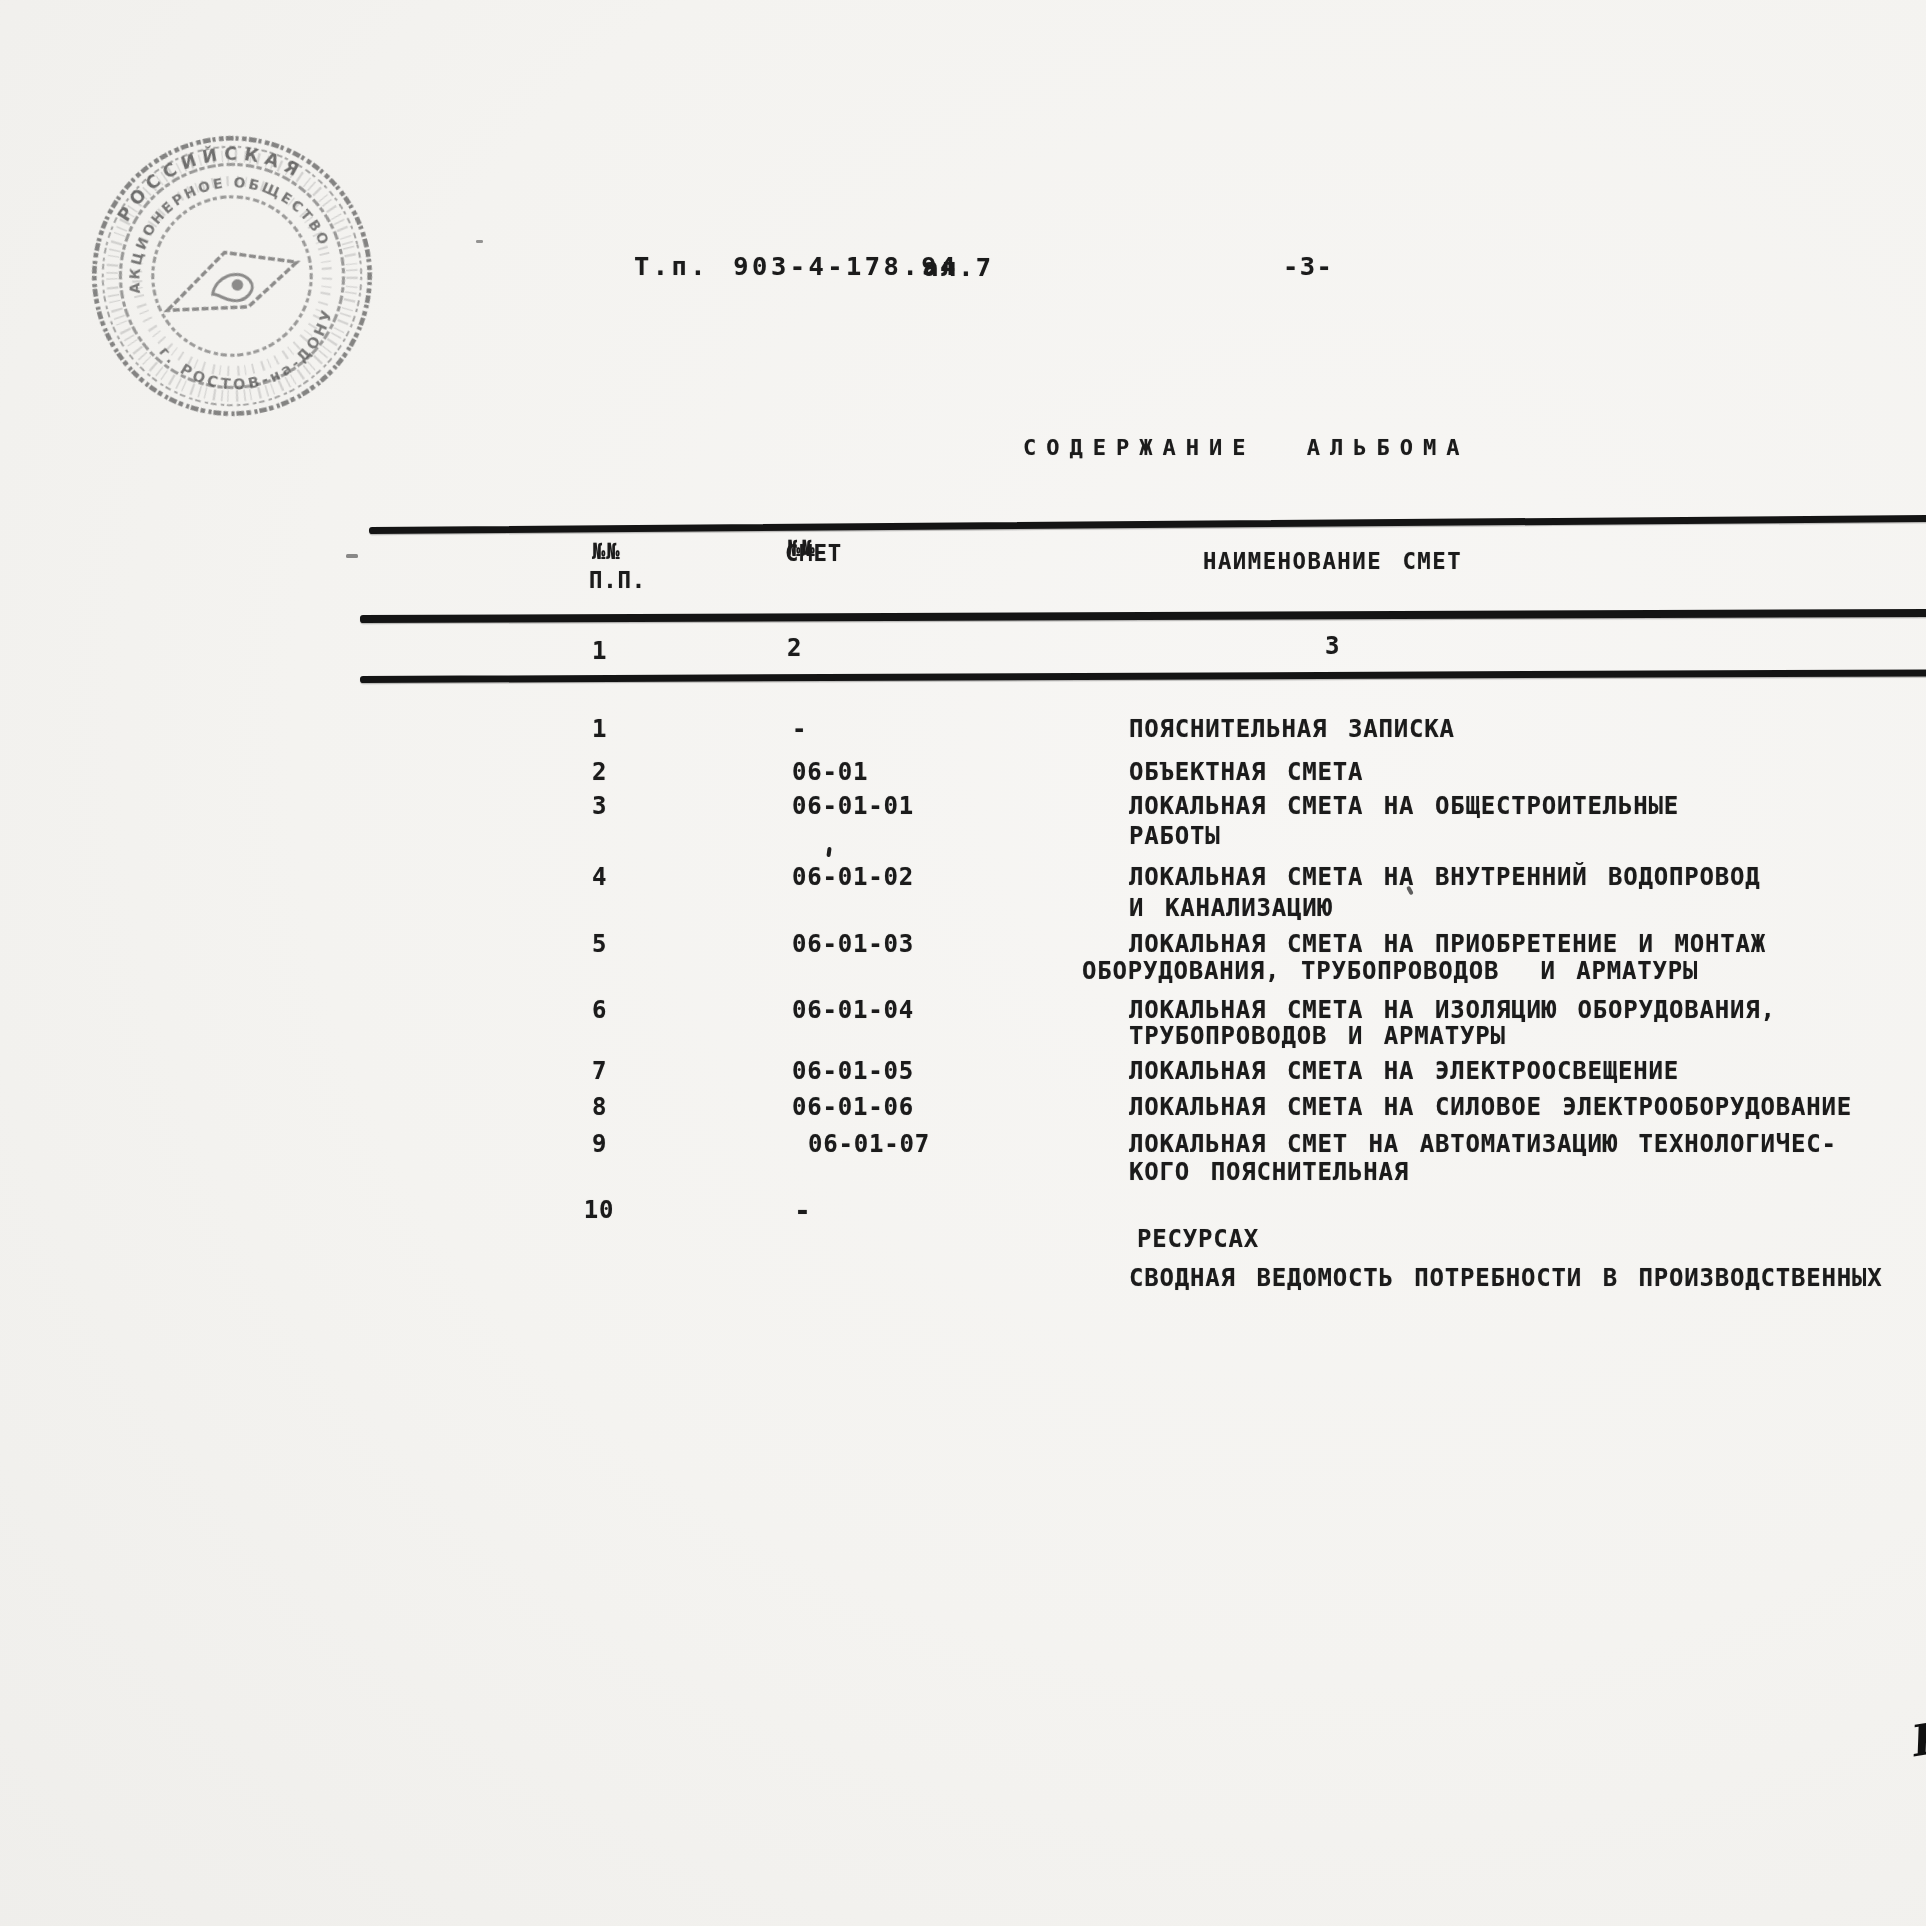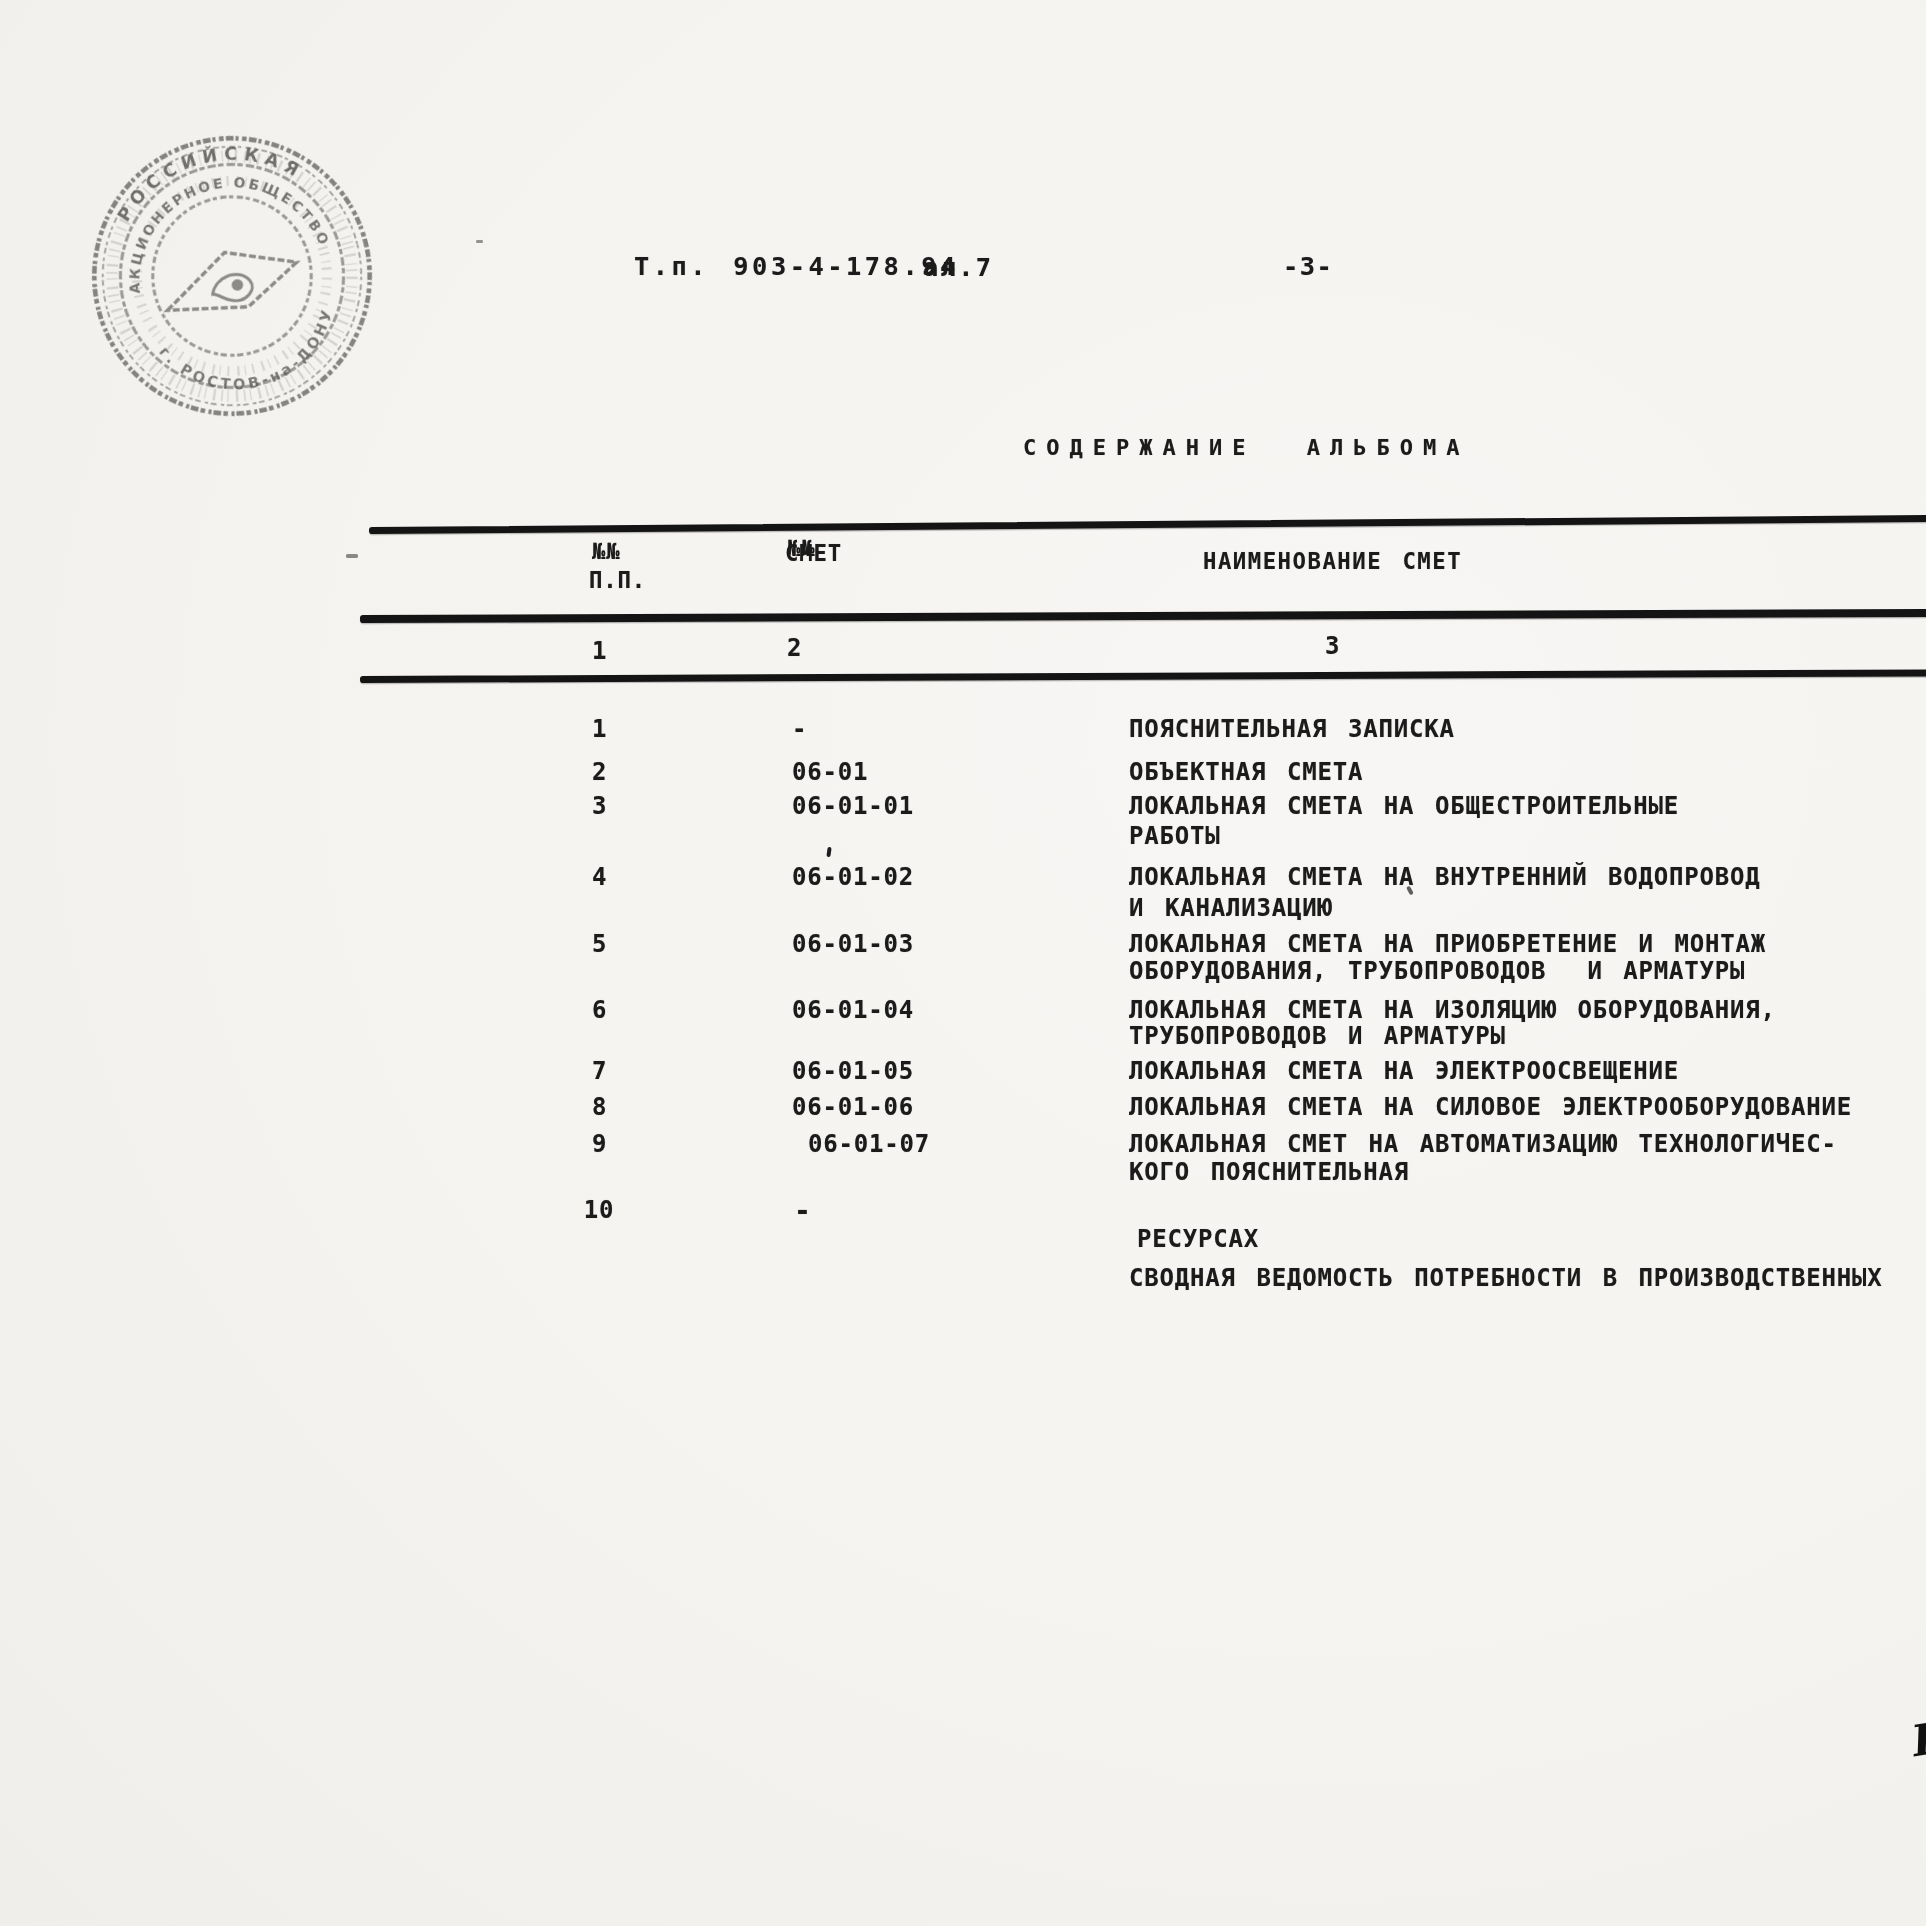--- a/index.html
+++ b/index.html
@@ -118,21 +118,21 @@
     <div class="t fs62" style="left:1129px;top:865px">ЛОКАЛЬНАЯ СМЕТА НА ВНУТРЕННИЙ ВОДОПРОВОД</div>
     <div class="t fs62" style="left:1129px;top:896px">И КАНАЛИЗАЦИЮ</div>
 
   </div>
   <div class="speck" style="left:1408px;top:886px;width:3.9px;height:9.2px;border-radius:1.9px;transform:rotate(-28deg);opacity:.7"></div>
 
   <div>
     <div class="t fs62 center" style="left:584px;top:932px;width:31px">5</div>
     <div class="t fs62" style="left:792px;top:932px">06-01-03</div>
     <div class="t fs62" style="left:1129px;top:932px">ЛОКАЛЬНАЯ СМЕТА НА ПРИОБРЕТЕНИЕ И МОНТАЖ</div>
-    <div class="t fs62" style="left:1129px;top:959px">ОБОРУДОВАНИЯ, ТРУБОПРОВОДОВ  И АРМАТУРЫ</div>
+    <div class="t fs62" style="left:1082px;top:959px">ОБОРУДОВАНИЯ, ТРУБОПРОВОДОВ  И АРМАТУРЫ</div>
 
   </div>
 
   <div>
     <div class="t fs62 center" style="left:584px;top:998px;width:31px">6</div>
     <div class="t fs62" style="left:792px;top:998px">06-01-04</div>
     <div class="t fs62" style="left:1129px;top:998px">ЛОКАЛЬНАЯ СМЕТА НА ИЗОЛЯЦИЮ ОБОРУДОВАНИЯ,</div>
     <div class="t fs62" style="left:1129px;top:1024px">ТРУБОПРОВОДОВ И АРМАТУРЫ</div>
 
   </div>

